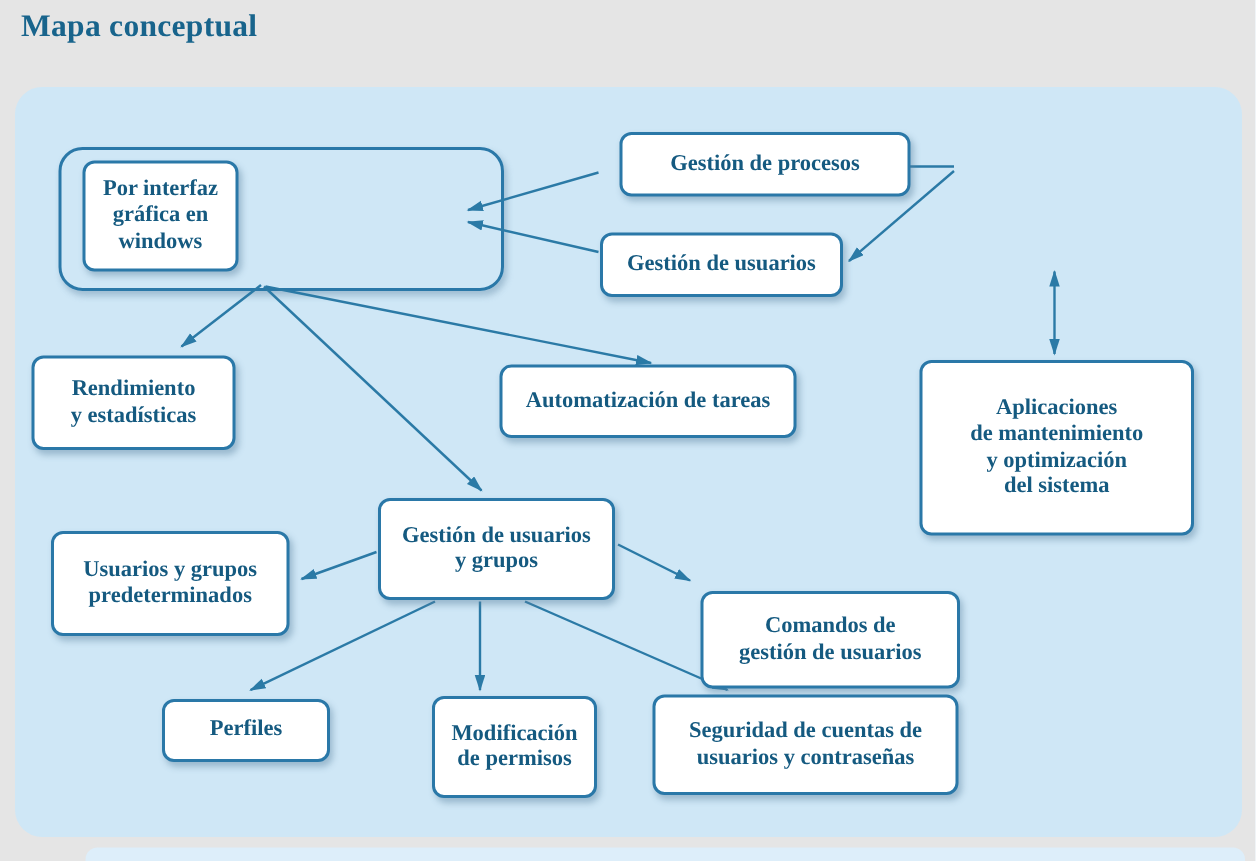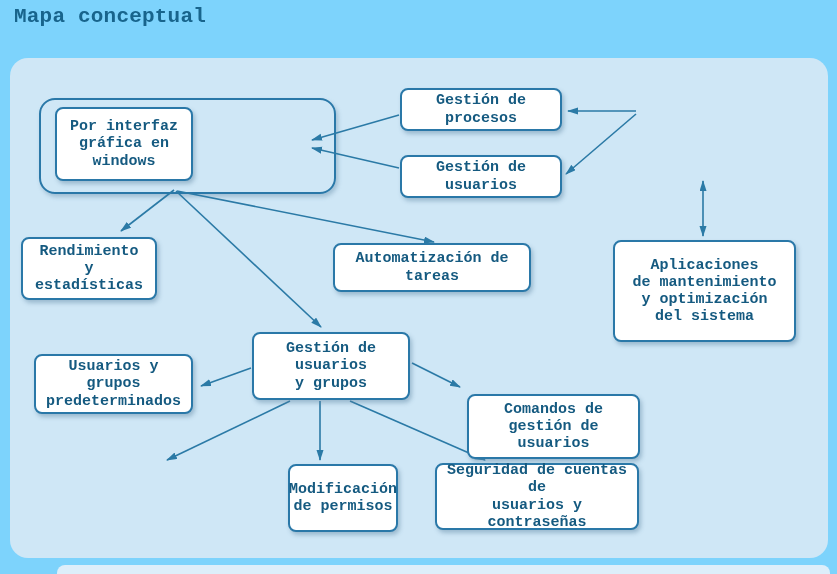--- a/index.html
+++ b/index.html
@@ -1,21 +1,21 @@
 <!DOCTYPE html>
 <html><head>
 <meta charset="utf-8">
 <style>
   html, body { margin: 0; padding: 0; background: #ffffff; }
   #stage {
     position: relative;
     width: 837px;
     height: 574px;
-    background: #7dd3fc;
-    font-family: Liberation Mono, monospace;
+    background: #e5e5e5;
+    font-family: Liberation Serif, serif;
     overflow: hidden;
   }
   .page-title {
     position: absolute;
     left: 14px;
     top: 5px;
     font-size: 21px;
     font-weight: bold;
     color: #18648c;
     letter-spacing: 0.2px;
@@ -108,49 +108,50 @@
     <line class="edge" x1="177" y1="191" x2="434" y2="242" marker-end="url(#ah)"></line>
     <line class="edge" x1="176" y1="191" x2="321" y2="327" marker-end="url(#ah)"></line>
     <line class="edge" x1="703" y1="181" x2="703" y2="236" marker-start="url(#ahs)" marker-end="url(#ah)"></line>
     <line class="edge" x1="412" y1="363" x2="460" y2="387" marker-end="url(#ah)"></line>
     <line class="edge" x1="251" y1="368" x2="201" y2="386" marker-end="url(#ah)"></line>
     <line class="edge" x1="290" y1="401" x2="167" y2="460" marker-end="url(#ah)"></line>
     <line class="edge" x1="320" y1="401" x2="320" y2="460" marker-end="url(#ah)"></line>
     <line class="edge" x1="350" y1="401" x2="485" y2="460" marker-end="url(#ah)"></line>
   </svg>
 
-  <div class="node" style="left:55px; top:107px; width:138px; height:74px;">Por interfaz
+  <div class="node" style="left:55px; top:107px; width:104px; height:74px;">Por interfaz
 gráfica en
 windows</div>
 
 
-  <div class="node" style="left:400px; top:88px; width:162px; height:43px;">Gestión de procesos</div>
+  <div class="node" style="left:413px; top:88px; width:194px; height:43px;">Gestión de procesos</div>
 
   <div class="node" style="left:400px; top:155px; width:162px; height:43px;">Gestión de usuarios</div>
 
 
   <div class="node" style="left:21px; top:237px; width:136px; height:63px;">Rendimiento
 y estadísticas</div>
 
   <div class="node" style="left:333px; top:243px; width:198px; height:49px;">Automatización de tareas</div>
 
-  <div class="node" style="left:613px; top:240px; width:183px; height:102px;">Aplicaciones
+  <div class="node" style="left:613px; top:240px; width:183px; height:117px;">Aplicaciones
 de mantenimiento
 y optimización
 del sistema</div>
 
   <div class="node" style="left:252px; top:332px; width:158px; height:68px;">Gestión de usuarios
 y grupos</div>
 
   <div class="node" style="left:467px; top:355px; width:173px; height:65px;margin-top:39px;">Comandos de
 gestión de usuarios</div>
 
-  <div class="node" style="left:34px; top:354px; width:159px; height:60px;">Usuarios y grupos
+  <div class="node" style="left:34px; top:354px; width:159px; height:70px;">Usuarios y grupos
 predeterminados</div>
 
+  <div class="node" style="left:108px; top:466px; width:112px; height:42px;">Perfiles</div>
 
   <div class="node" style="left:262px; top:464px; width:110px; height:68px;margin-left:26px;">Modificación
 de permisos</div>
 
   <div class="node" style="left:435px; top:463px; width:204px; height:67px;text-align:center;">Seguridad de cuentas de
 usuarios y contraseñas</div>
 
 </div>
 
 </body></html>

